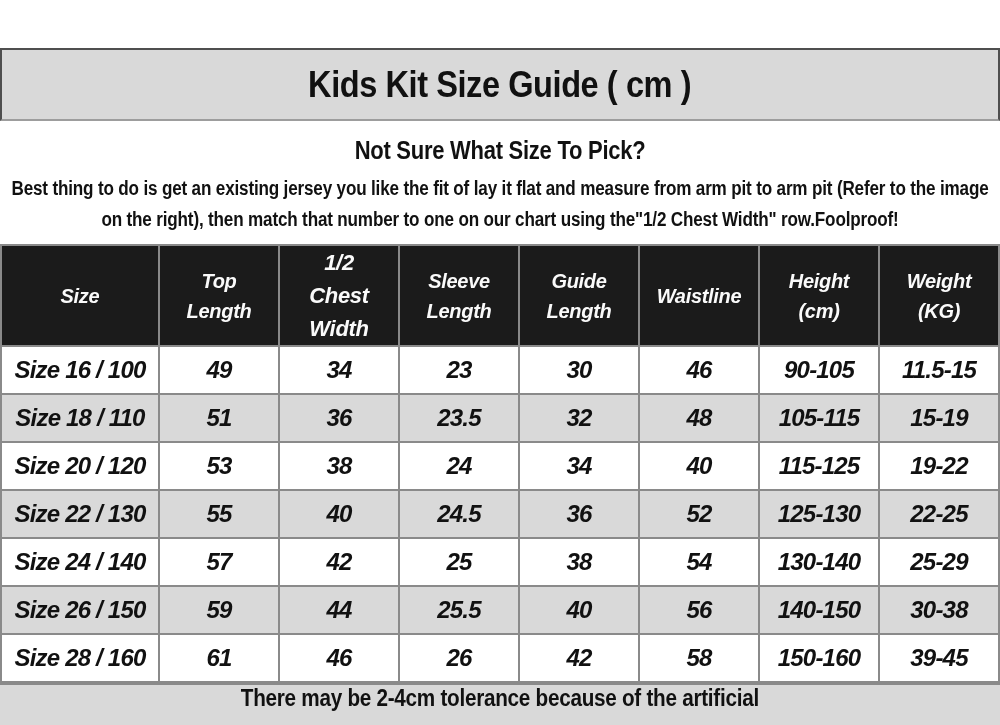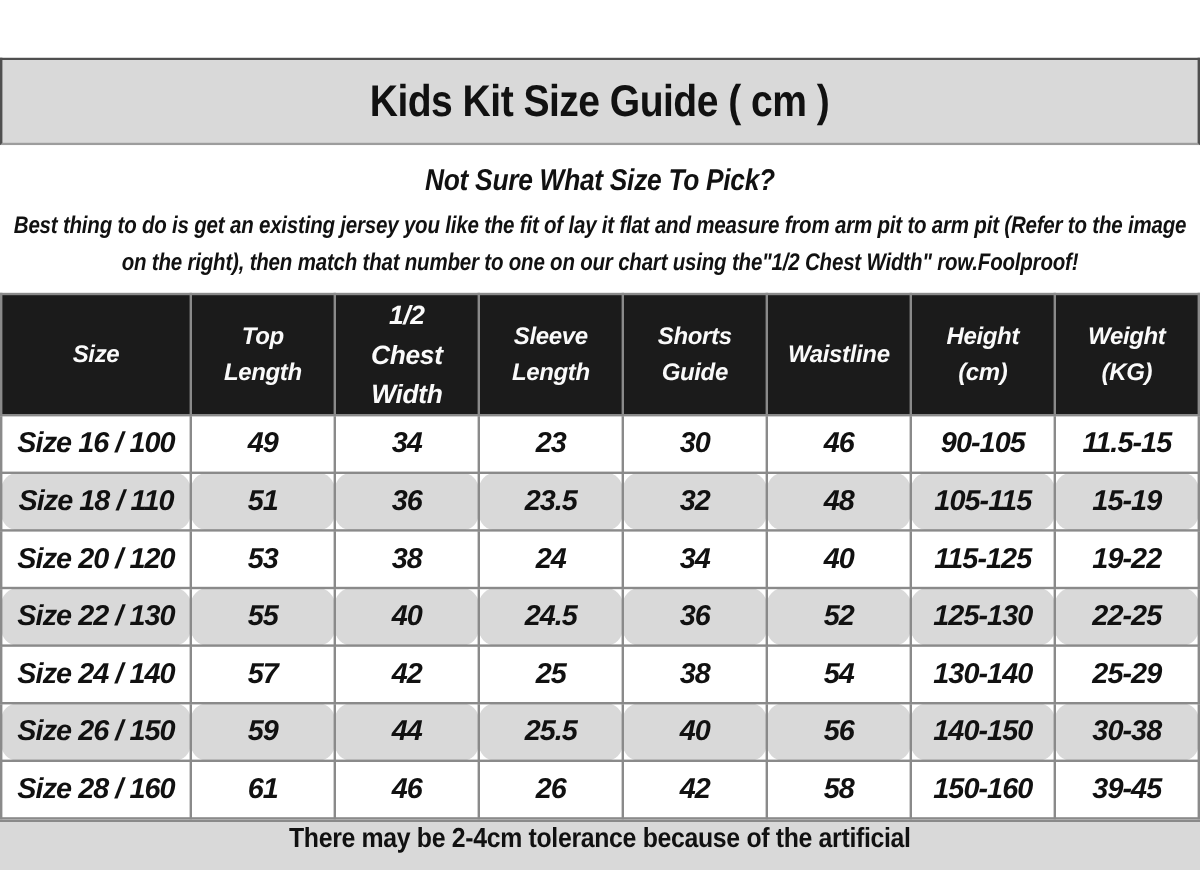--- a/index.html
+++ b/index.html
@@ -47,21 +47,20 @@
   }
 
   
   .intro {
     height: 123px;
     flex: 0 0 123px;
     background: #ffffff;
     text-align: center;
     padding-top: 9px;
     overflow: hidden;
-    font-style: italic;
   }
   .intro h2 {
     margin: 6px 0 8px 0;
     font-size: 25px;
     letter-spacing: -0.3px;
     transform: scaleX(0.88);
     white-space: nowrap;
   }
   .intro-body {
     width: 1170px;
@@ -100,21 +99,20 @@
     white-space: normal;
     letter-spacing: -0.3px;
   }
   .size-table thead th:nth-child(3) { font-size: 22px; }
   .size-table thead th:first-child { padding: 0 4px; }
   .size-table td {
     font-size: 24px;
     height: 48px;
     letter-spacing: -0.8px;
     background: #ffffff;
-    border-radius: 14px;
   }
   .size-table tbody tr:nth-child(even) td {
     background: var(--band_gray, #d9d9d9);
   }
 
   
   .footer-bar {
     flex: 1 1 auto;
     background: var(--band_gray, #d9d9d9);
     border-top: 2px solid var(--grid_gray, #8a8a8a);
@@ -154,21 +152,21 @@
         <col>
         <col>
         <col>
     </colgroup>
     <thead>
       <tr>
         <th>Size</th>
         <th>Top Length</th>
         <th>1/2 Chest Width</th>
         <th>Sleeve Length</th>
-        <th>Shorts Guide</th>
+        <th>Guide Length</th>
         <th>Waistline</th>
         <th>Height (cm)</th>
         <th>Weight (KG)</th>
       </tr>
     </thead>
     <tbody>
       <tr>
         <td>Size 16 / 100</td>
         <td>49</td>
         <td>34</td>

